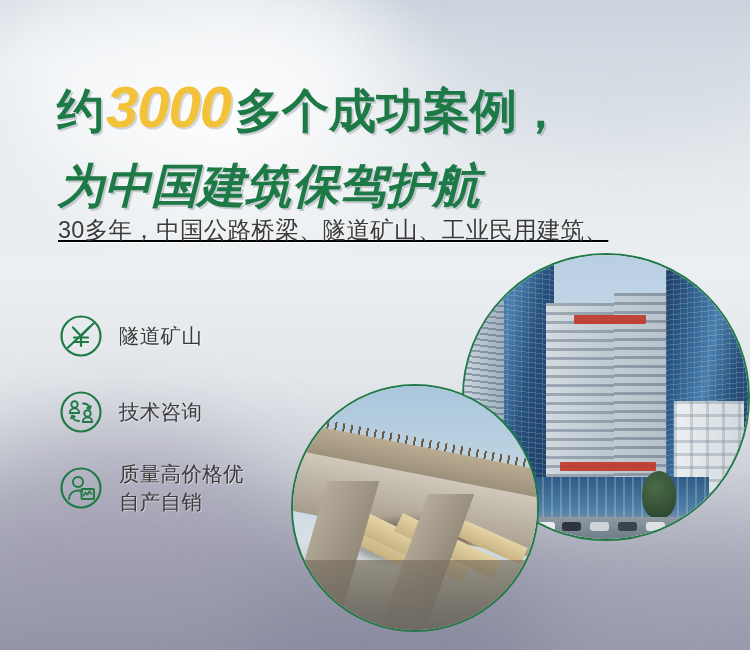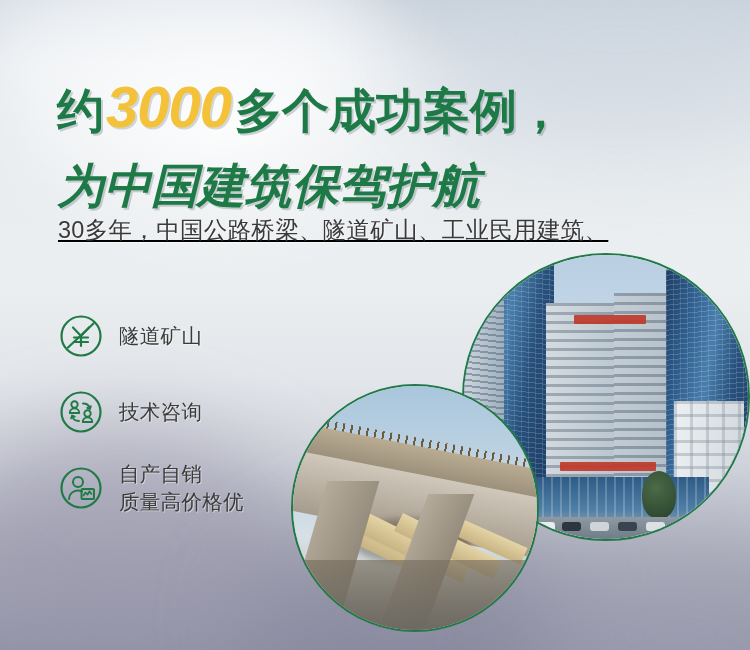--- a/index.html
+++ b/index.html
@@ -204,22 +204,22 @@
       <span class="feat-icon">
         <svg width="44" height="44" viewBox="0 0 44 44">
           <circle cx="22" cy="22" r="19.5" fill="none" stroke="#1f7a46" stroke-width="2.2"></circle>
           <circle cx="19" cy="16" r="5" fill="none" stroke="#1f7a46" stroke-width="2"></circle>
           <path d="M10 33c0-5 4-8.5 9-8.5 1.5 0 2.9.3 4.1.9" fill="none" stroke="#1f7a46" stroke-width="2" stroke-linecap="round"></path>
           <rect x="22.5" y="23" width="12.5" height="10" rx="1" fill="none" stroke="#1f7a46" stroke-width="2"></rect>
           <path d="M24.5 29.5l2-3 2 2.2 2-3.4 2 2.6" fill="none" stroke="#1f7a46" stroke-width="1.7" stroke-linecap="round" stroke-linejoin="round"></path>
         </svg>
       </span>
       <span class="feat-text">
+        <span>质量高价格优</span>
         <span>自产自销</span>
-        <span>质量高价格优</span>
       </span>
     </div>
 
 
   </div>
 
   <div class="photo" id="photo-building">
     <div class="ph-inner">
       <div class="bsky"></div>
       <div class="twr twr-l"></div>

